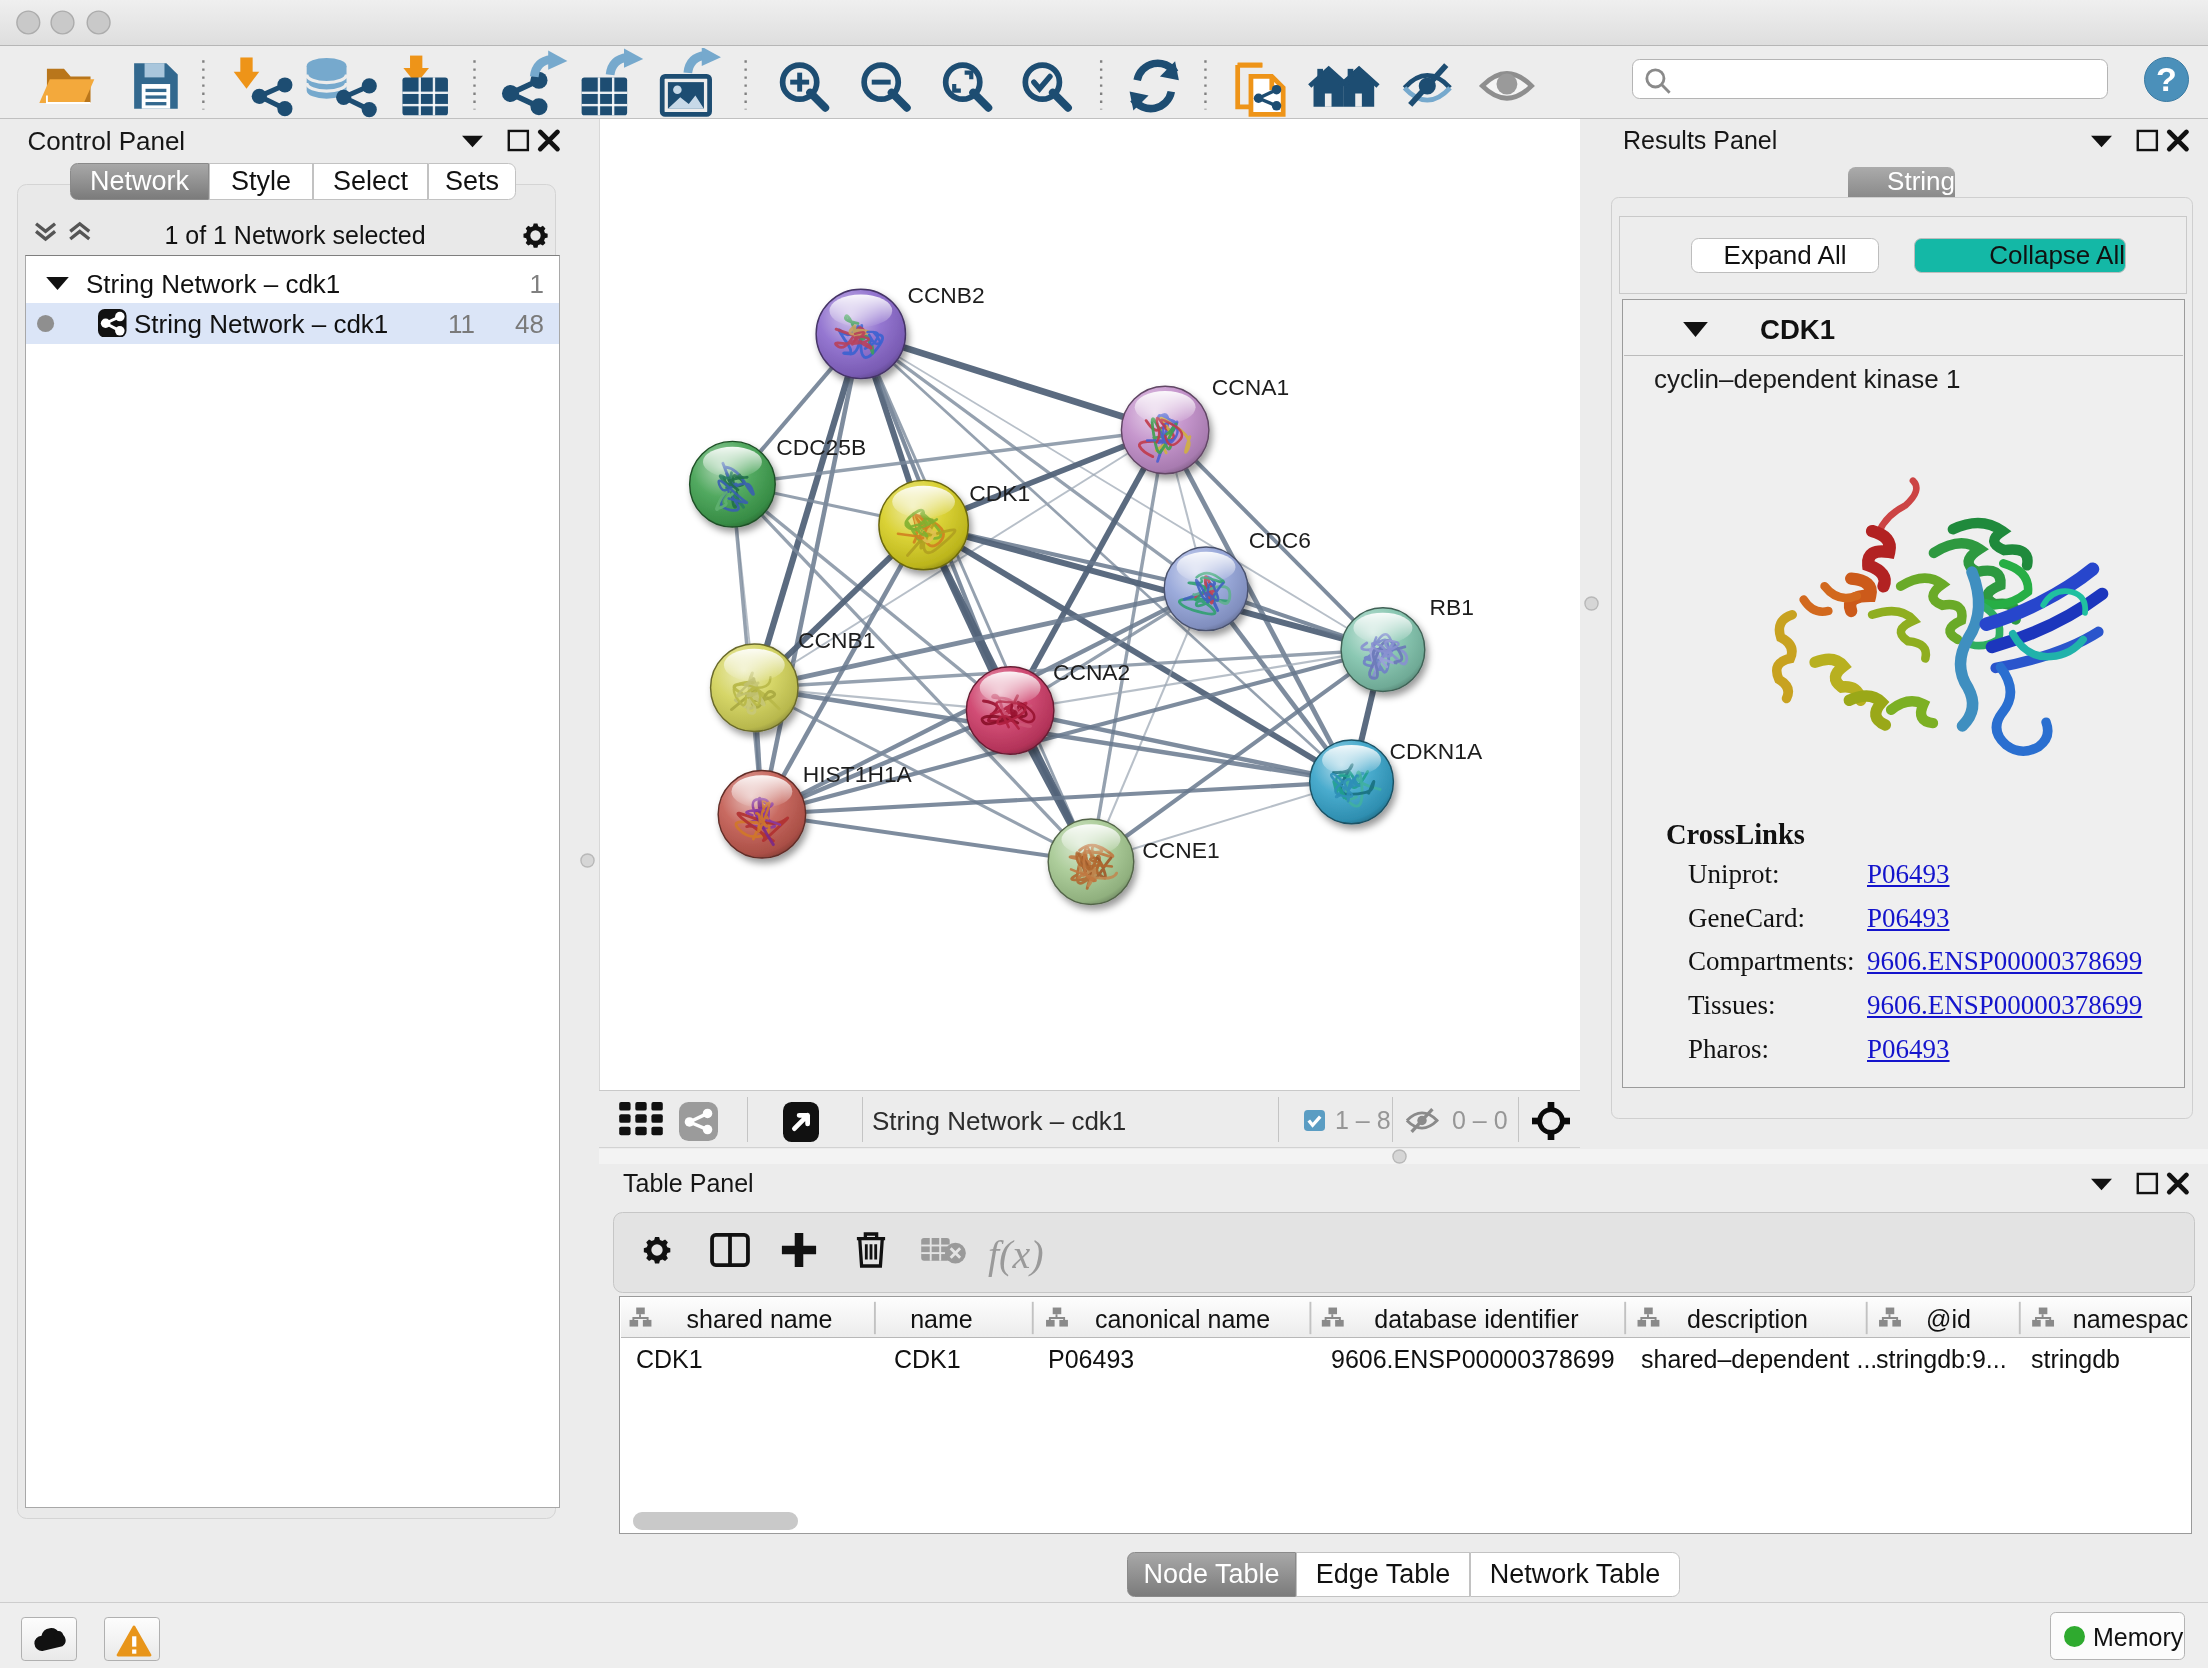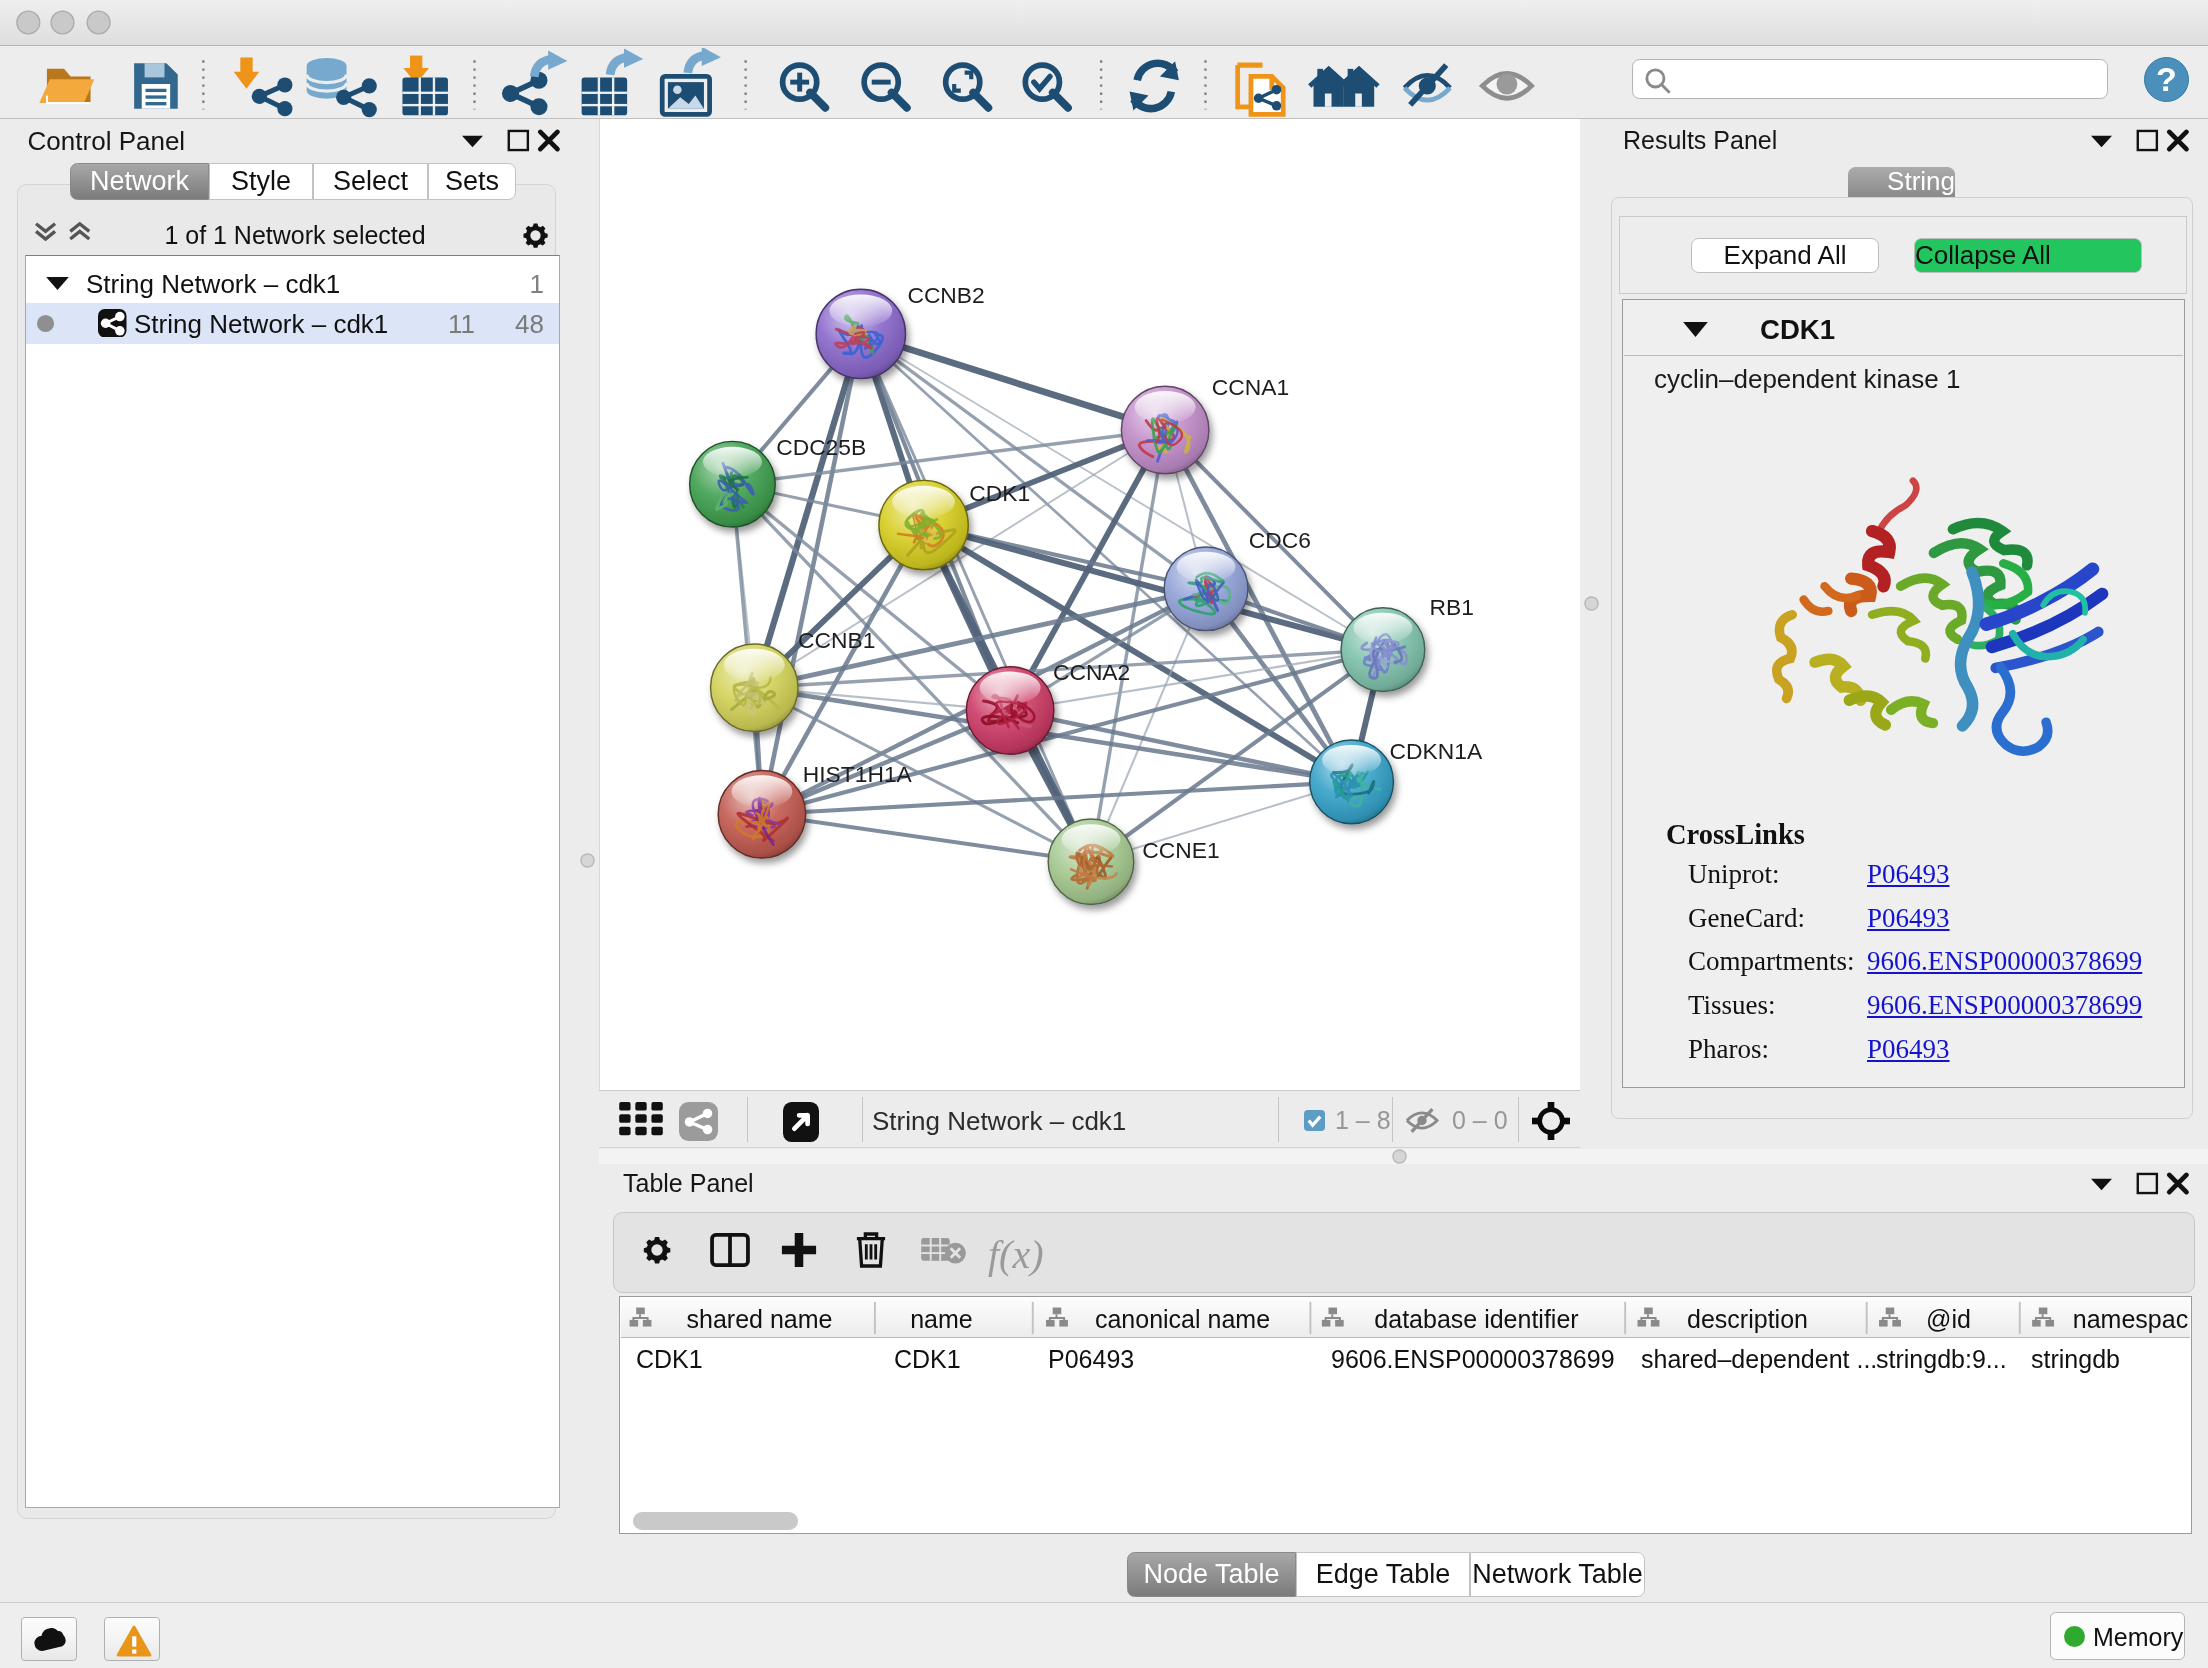--- a/index.html
+++ b/index.html
@@ -560,22 +560,22 @@
 <rect x="49" y="3" width="20" height="20" fill="none" stroke="#111" stroke-width="2.5"></rect>
 <path d="M82,4 l18,18 M100,4 l-18,18" stroke="#111" stroke-width="5" stroke-linecap="round"></path>
   </svg>
 <div class="abs" style="left:1848px;top:167px;width:107px;height:41px;
 background:linear-gradient(#ababab,#7e7e7e);border-radius:7.6px;color:#fff;font-size:26px;
 text-align:right;line-height:29.5px">String</div>
 <div class="abs" style="left:1611px;top:197px;width:582px;height:922px;background:#ececec;border:1px solid #cfcfcf;border-radius:7.6px"></div>
 <div class="abs" style="left:1619px;top:216px;width:568px;height:78px;border:1px solid #c9c9c9;background:#ededed"></div>
 <div class="abs" style="left:1691px;top:238px;width:188px;height:35px;background:#fff;
 border:1.4px solid #bdbdbd;border-radius:7.6px;font-size:26px;color:#111;text-align:center;line-height:33px">Expand All</div>
-<div class="abs" style="left:1914px;top:238px;width:228px;height:35px;background:#22c55e;
-border:1.4px solid #bdbdbd;border-radius:7.6px;font-size:26px;color:#111;text-align:left;line-height:33px">Collapse All</div>
+<div class="abs" style="left:1914px;top:238px;width:212px;height:35px;background:#14b8a6;
+border:1.4px solid #bdbdbd;border-radius:7.6px;font-size:26px;color:#111;text-align:right;line-height:33px">Collapse All</div>
 <div class="abs" style="left:1622px;top:299px;width:563px;height:789px;background:#efefef;
 border:1.9px solid #9b9b9b"></div>
 <svg class="abs" style="left:1682px;top:320px" width="27" height="19" viewBox="0 0 28 20">
     <polygon points="1,2 27,2 14,18" fill="#111"></polygon>
   </svg>
 <div class="abs" style="left:1760px;top:314px;font-size:27.6px;font-weight:bold;color:#111">CDK1</div>
 <div class="abs" style="left:1624px;top:355px;width:559px;height:1px;background:#bbb"></div>
 <div class="abs" style="left:1654px;top:364px;font-size:26px;color:#1a1a1a">cyclin–dependent kinase 1</div>
 <svg width="366" height="314" viewBox="0 0 385 330" style="position:absolute;left:1758;top:472">
 <g fill="none" stroke-linecap="round">
@@ -717,21 +717,21 @@
 <div class="abs" style="left:894px;top:1345px;font-size:25px;color:#111">CDK1</div>
 <div class="abs" style="left:1048px;top:1345px;font-size:25px;color:#111">P06493</div>
 <div class="abs" style="left:1331px;top:1345px;font-size:25px;color:#111">9606.ENSP00000378699</div>
 <div class="abs" style="left:1641px;top:1345px;font-size:25px;color:#111">shared–dependent ...</div>
 <div class="abs" style="left:1876px;top:1345px;font-size:25px;color:#111">stringdb:9...</div>
 <div class="abs" style="left:2031px;top:1345px;font-size:25px;color:#111">stringdb</div>
 <div class="abs" style="left:633px;top:1512px;width:165px;height:18px;background:#c9c9c9;border-radius:9.5px"></div>
 <div class="seg" style="left:1127px;top:1552px;height:45px;font-size:27px">
 <div class="sel" style="width:169px;border-radius:7.6px 0 0 7.6px">Node Table</div>
 <div style="width:174px">Edge Table</div>
-<div style="width:175px;border-radius:0 7.6px 7.6px 0">Network Table</div>
+<div style="width:210px;border-radius:0 7.6px 7.6px 0">Network Table</div>
   </div>
 <div class="abs" style="left:0;top:1602px;width:2208px;height:67px;background:#eeeeee;border-top:1px solid #cdcdcd"></div>
 <div class="abs" style="left:21px;top:1617px;width:56px;height:44px;background:linear-gradient(#fdfdfd,#e9e9e9);border:1px solid #b0b0b0;border-radius:3.8px">
 <svg class="abs" style="left:10.5px;top:9.5px" width="36" height="25" viewBox="0 0 38 26">
 <path d="M10,24 a8,8 0 0 1 -1,-16 a10,10 0 0 1 19,-2 a7,7 0 0 1 3,13 z" fill="#111"></path>
 <circle cx="27" cy="8" r="5" fill="#111"></circle>
     </svg>
   </div>
 <div class="abs" style="left:104px;top:1617px;width:56px;height:44px;background:linear-gradient(#fdfdfd,#e9e9e9);border:1px solid #b0b0b0;border-radius:3.8px">
 <svg class="abs" style="left:10.5px;top:6.7px" width="36" height="32" viewBox="0 0 38 34">

